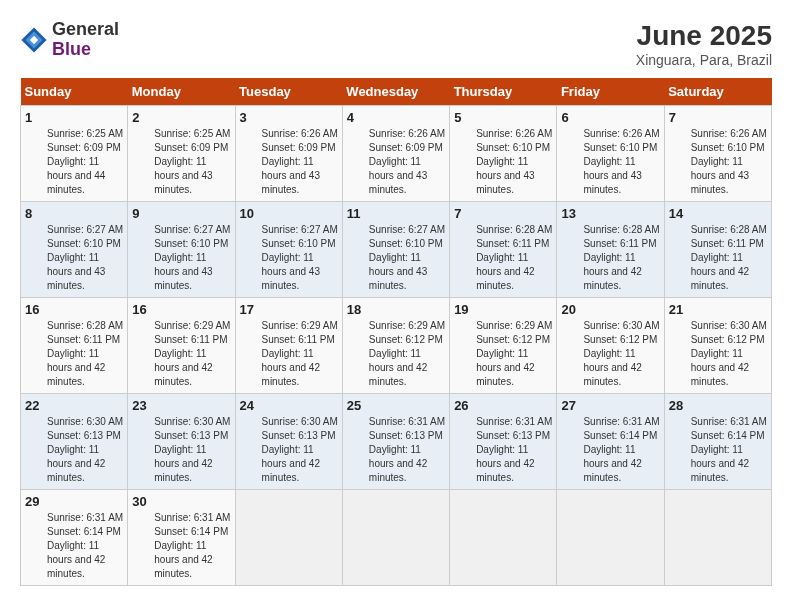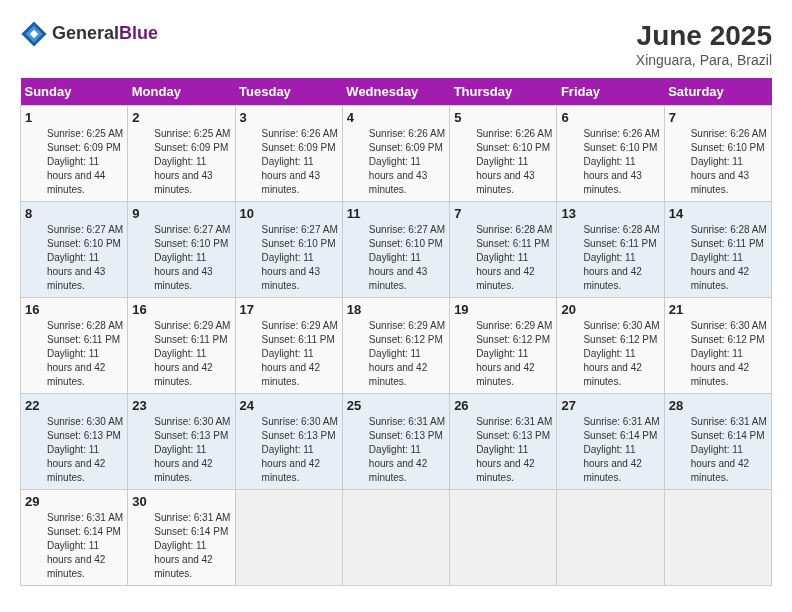--- a/index.html
+++ b/index.html
@@ -15,21 +15,21 @@
       justify-content: space-between;
       align-items: flex-start;
       margin-bottom: 10px;
     }
     .logo {
       display: flex;
       align-items: center;
     }
     .logo-text {
       display: flex;
-      flex-direction: row;
+      flex-direction: column;
       font-size: 18px;
       font-weight: bold;
       line-height: 1.1;
     }
     .logo-general { color: #333; }
     .logo-blue { color: #701a75; }
     .logo-icon {
       width: 28px;
       height: 28px;
       margin-right: 4px;
@@ -45,21 +45,21 @@
     .location {
       font-size: 14px;
       color: #555;
     }
     .calendar {
       width: 100%;
       border-collapse: collapse;
       font-size: 11px;
     }
     .calendar thead th {
-      background-color: #a21caf;
+      background-color: #c2410c;
       color: #fff;
       padding: 6px 4px;
       text-align: left;
       font-size: 13px;
       font-weight: bold;
     }
     .calendar tbody td {
       border: 1px solid #ccc;
       vertical-align: top;
       padding: 4px;

